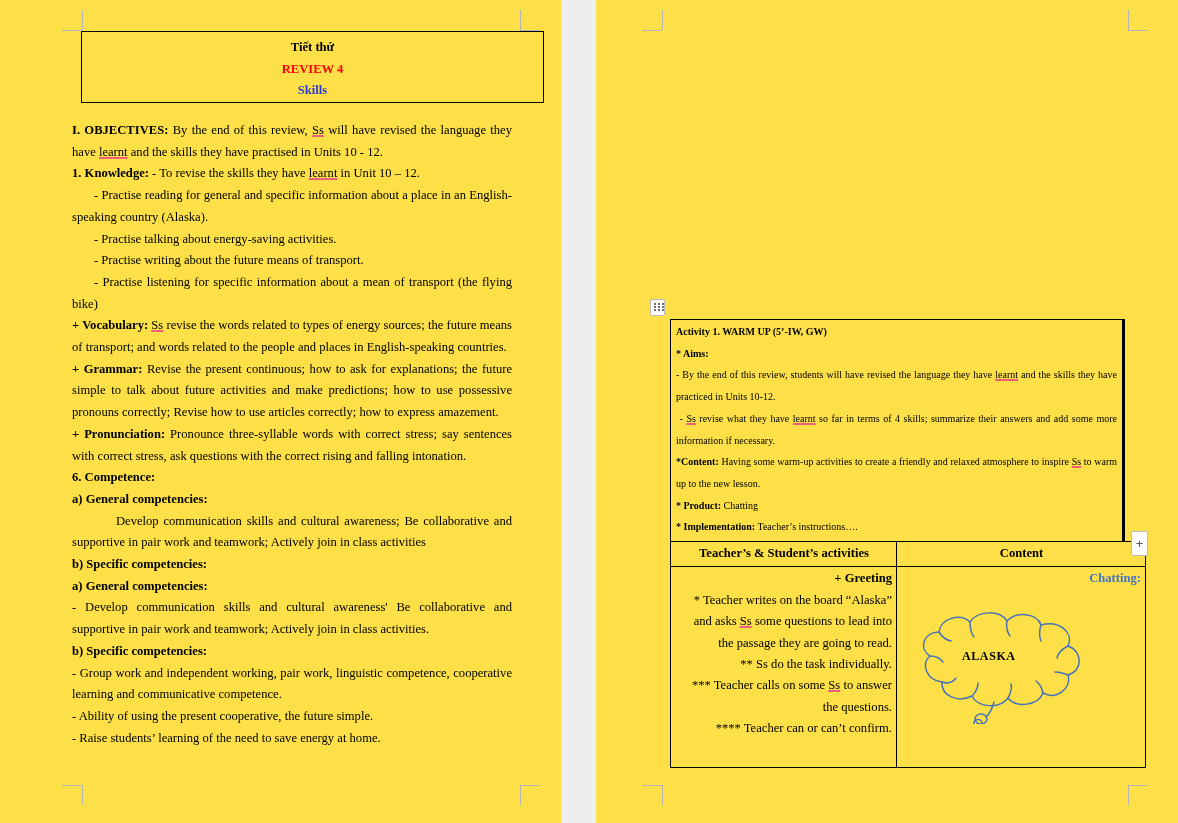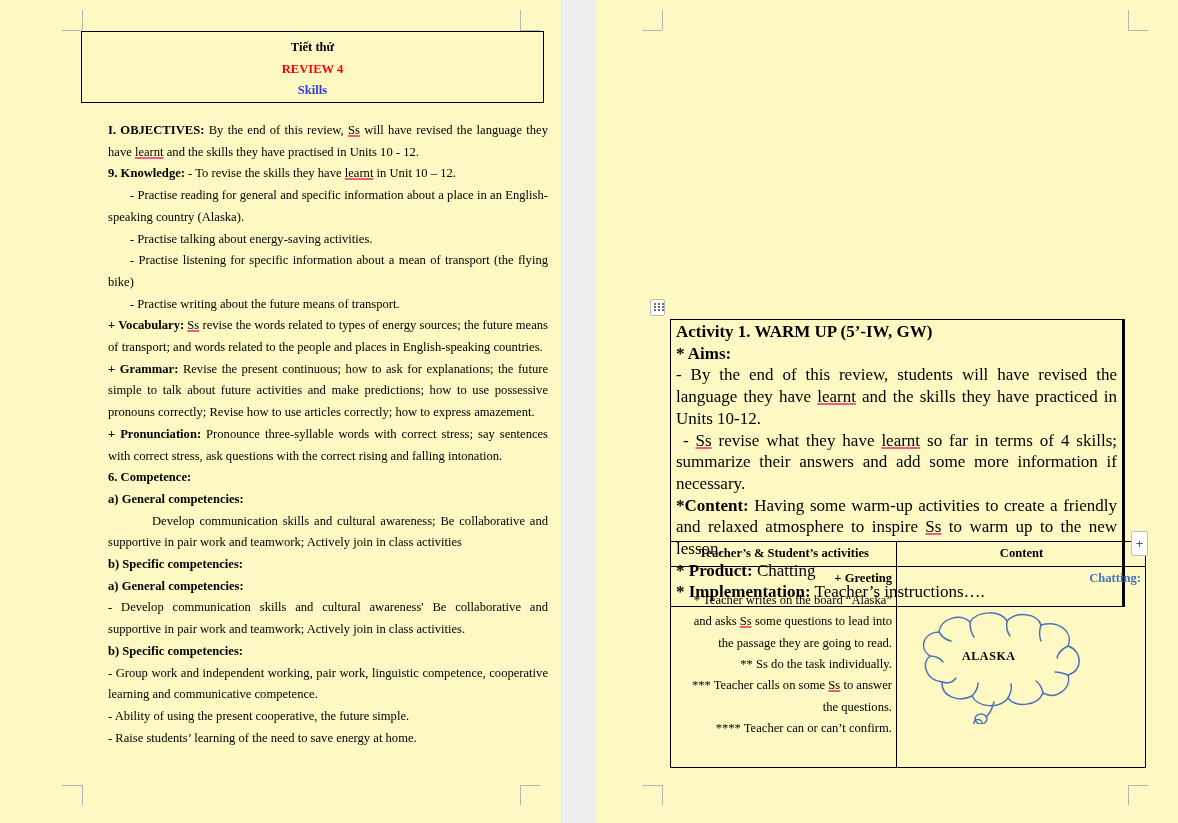--- a/index.html
+++ b/index.html
@@ -13,40 +13,40 @@
     position: relative;
     overflow: hidden;
     font-family: "Liberation Serif", "DejaVu Serif", serif;
     color: #000000;
   }
 
   
   .page {
     position: absolute;
     top: 0;
-    background: #fef9c3;
+    background: #fde047;
   }
   #page-left  { left: 0;   width: 561px; height: 823px; }
   #gutter     { position:absolute; top:0; left:561px; width:35px; height:823px;
                 background:#eeeeee; border-left:1px solid #e2e2e2; border-right:1px solid #e2e2e2; }
   #page-right { left: 596px; width: 582px; height: 823px; }
 
   
   .cmark { position: absolute; }
   .cmark .h { position: absolute; background: #b4b4b4; height: 1px; }
   .cmark .v { position: absolute; background: #b4b4b4; width: 1px; }
 
   
   .col {
     position: absolute;
     font-size: 12.6px;
     line-height: 21.7px;
     text-align: justify;
   }
-  #left-col  { left: 72px;  top: 120px; width: 440px; margin-left: 36px; }
+  #left-col  { left: 72px;  top: 120px; width: 440px; }
 
   .p  { margin: 0; }
   .b  { font-weight: bold; }
   .ind1 { text-indent: 22px; }
   .just { text-align: justify; text-align-last: left; }
   .jfull { text-align: justify; }
 
   
   .sq {
     text-decoration: underline;
@@ -74,21 +74,21 @@
 
   
   #activity-box {
     position: absolute;
     left: 670px;
     top: 319px;
     width: 455px;
     border: 1px solid #000000;
     border-right-width: 3px;
     box-sizing: border-box;
-    font-size: 17px;
+    font-size: 10px;
     line-height: 21.7px;
   }
   #activity-box .inner { padding: 1px 5px 3px 5px; }
 
   
   #proc-table {
     position: absolute;
     left: 670px;
     top: 541px;
     width: 455px;
@@ -185,27 +185,27 @@
     <div class="line c-blue">Skills</div>
   </div>
 
   <div class="col" id="left-col">
 
     <p class="p just">
       <span class="b">I. OBJECTIVES:</span><span>&nbsp;By the end of this review, <span class="sq">Ss</span> will have revised the language they have <span class="sq">learnt</span> and the skills they have practised in Units 10 - 12.</span>
     </p>
 
     <p class="p">
-      <span class="b">9. Knowledge:</span><span> -  To revise the skills they have <span class="sq">learnt</span> in Unit 10 – 12.</span>
+      <span class="b">1. Knowledge:</span><span> -  To revise the skills they have <span class="sq">learnt</span> in Unit 10 – 12.</span>
     </p>
 
     <p class="p ind1 just">- Practise reading for general and specific information about a place in an English-speaking country (Alaska).</p>
     <p class="p ind1">- Practise talking about energy-saving activities.</p>
+    <p class="p ind1">- Practise writing about the future means of transport.</p>
     <p class="p ind1 just">- Practise listening for specific information about a mean of transport (the flying bike)</p>
-    <p class="p ind1">- Practise writing about the future means of transport.</p>
 
     <p class="p jfull">
       <span class="b">+ Vocabulary:</span><span> <span class="sq">Ss</span> revise the words related to types of energy sources; the future means of transport; and words related to the people and places in English-speaking countries.</span>
     </p>
 
     <p class="p jfull">
       <span class="b">+ Grammar:</span><span> Revise the present continuous; how to ask for explanations; the future simple to talk about future activities and make predictions; how to use possessive pronouns correctly; Revise how to use articles correctly; how to express amazement.</span>
     </p>
 
     <p class="p jfull">

